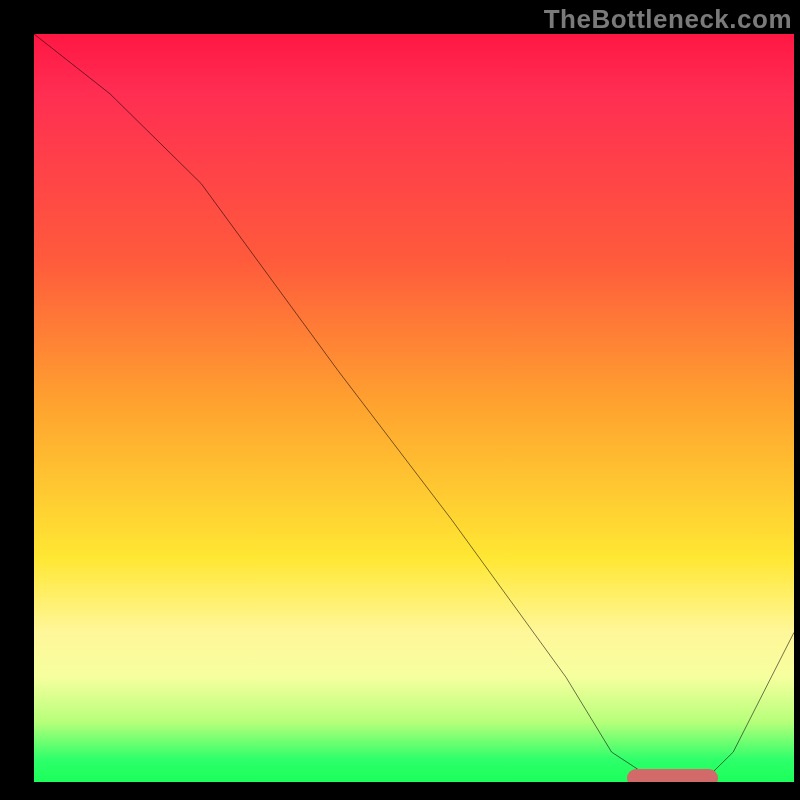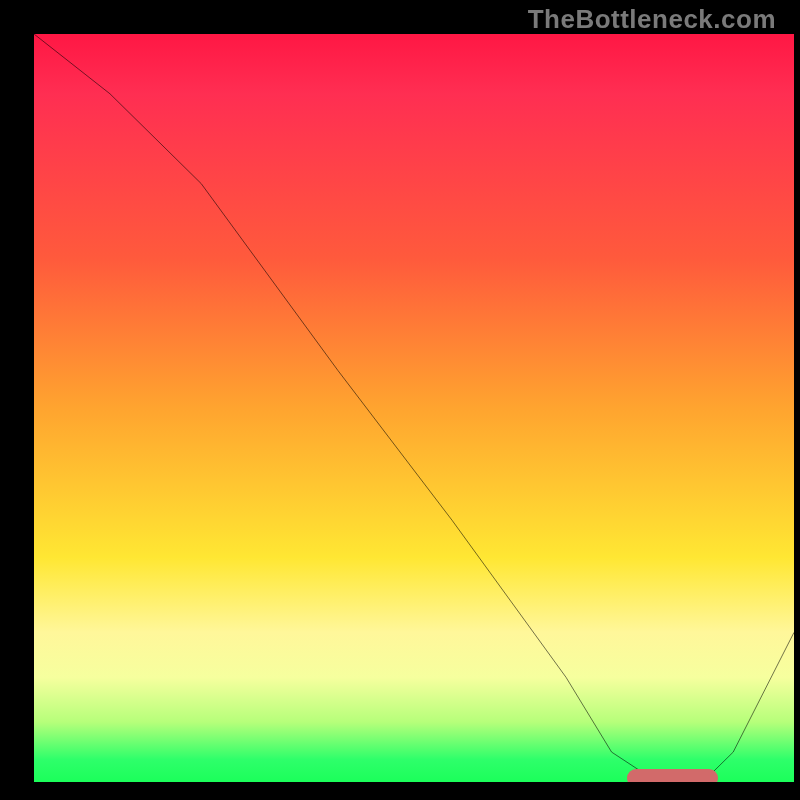--- a/index.html
+++ b/index.html
@@ -13,21 +13,21 @@
   }
   .frame {
     position: relative;
     width: 800px;
     height: 800px;
     background: #000;
   }
   .watermark {
     position: absolute;
     top: 4px;
-    right: 24px;
+    right: 8px;
     color: #7a7a7a;
     font-size: 26px;
     font-weight: 600;
     letter-spacing: 0.5px;
     user-select: none;
   }
   .plot {
     position: absolute;
     left: 34px;
     top: 34px;

